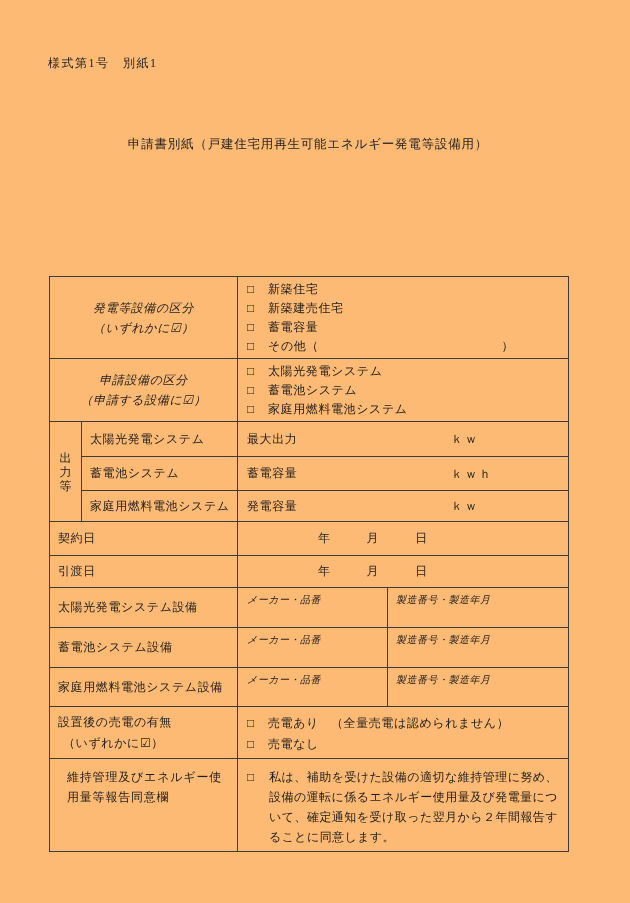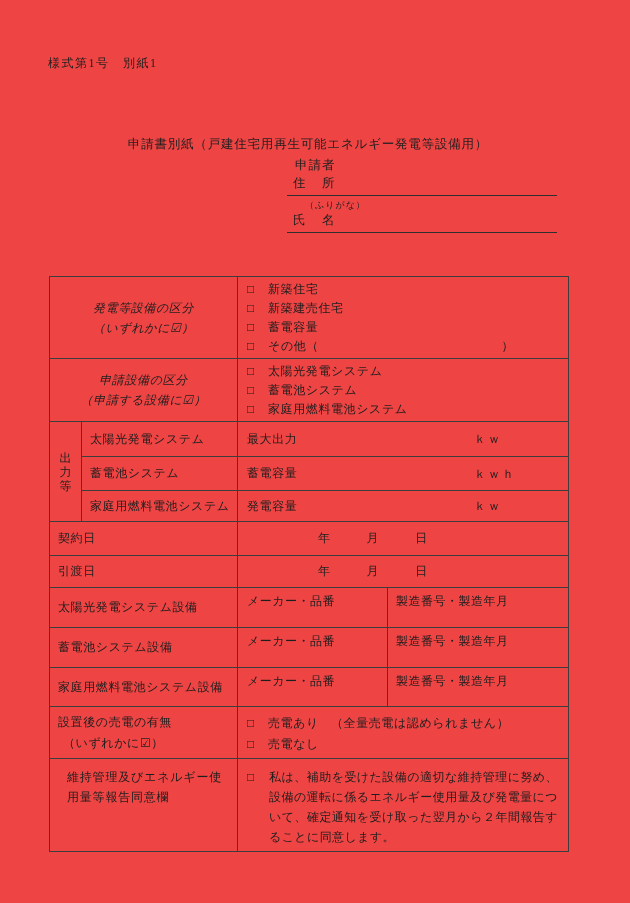--- a/index.html
+++ b/index.html
@@ -1,17 +1,17 @@
 <!DOCTYPE html>
 <html><head>
 <meta charset="utf-8">
 <style>
   html,body{margin:0;padding:0;background:#ffffff;}
   .page{
-    position:relative;width:630px;height:903px;background:#ef4444;
+    position:relative;width:630px;height:903px;background:#fdba74;
     font-family:"Liberation Serif","DejaVu Serif",serif;
     color:#1e1e1e;overflow:hidden;
   }
   .form-number{position:absolute;left:48px;top:55px;font-size:12px;letter-spacing:1.5px;}
   .doc-title{position:absolute;left:48px;top:136px;width:520px;text-align:center;font-size:12.5px;letter-spacing:0.8px;}
 
   .applicant{position:absolute;left:287px;top:157px;width:270px;font-size:12.5px;}
   .app-heading{margin-left:8px;letter-spacing:1px;height:18px;}
   .field-line{border-bottom:1px solid #2f2f2f;height:21px;padding-left:6px;letter-spacing:2px;box-sizing:border-box;}
   .furigana{font-size:9px;letter-spacing:1px;margin:3px 0 0 18px;height:13px;}
@@ -27,26 +27,26 @@
   .opts{padding:3px 6px 2px 9px;vertical-align:middle;}
   .opt{display:flex;align-items:baseline;line-height:19px;}
   .opt .box{width:13px;flex:0 0 13px;margin-right:8px;}
   .opt .close{margin-left:auto;margin-right:48px;}
   .r2 .opt{line-height:19px;}
 
   .vcell{text-align:center;vertical-align:middle;}
   .vlabel{width:13px;margin:12px auto;line-height:14px;letter-spacing:0;word-break:break-all;text-align:center;}
 
   .field-cell{position:relative;padding-left:9px;}
-  .unit{position:absolute;left:213px;top:50%;transform:translateY(-50%);letter-spacing:2px;margin-left:23px;}
+  .unit{position:absolute;left:213px;top:50%;transform:translateY(-50%);letter-spacing:2px;}
 
   .date-cell{padding-left:80px;}
   .date-inner{display:flex;column-gap:36px;}
 
-  .small-cell{font-size:12px;letter-spacing:0.5px;vertical-align:top;padding-top:5px;}
+  .small-cell{font-size:10px;letter-spacing:0.5px;vertical-align:top;padding-top:5px;font-style:italic;}
   .maker{padding-left:9px;}
   .serial{padding-left:8px;}
 
   .sale-left{line-height:21px;padding-left:8px;}
   .sale-left .note{padding-left:5px;}
   .sale-opts{padding:4px 6px 2px 9px;}
   .sale-opts .opt{line-height:21px;}
   .yes-note{margin-left:12px;}
 
   .consent-cell{vertical-align:top;padding:8px 10px 4px 9px;}
@@ -61,30 +61,20 @@
   .h52 td{height:52px}.h84 td{height:84px}
 </style>
 </head>
 <body>
 
 <div class="page">
 
   <div class="form-number">様式第1号　別紙1</div>
   <div class="doc-title">申請書別紙（戸建住宅用再生可能エネルギー発電等設備用）</div>
 
-  <div class="applicant">
-    <div class="app-heading">申請者</div>
-    <div class="field-line">
-      <span>住　所</span>
-    </div>
-    <div class="furigana">（ふりがな）</div>
-    <div class="field-line">
-      <span>氏　名</span>
-    </div>
-  </div>
 
   <table class="form">
     <colgroup>
       <col style="width:32px">
         <col style="width:156px">
         <col style="width:150px">
         <col style="width:181px">
     </colgroup>
 
     <tbody>

